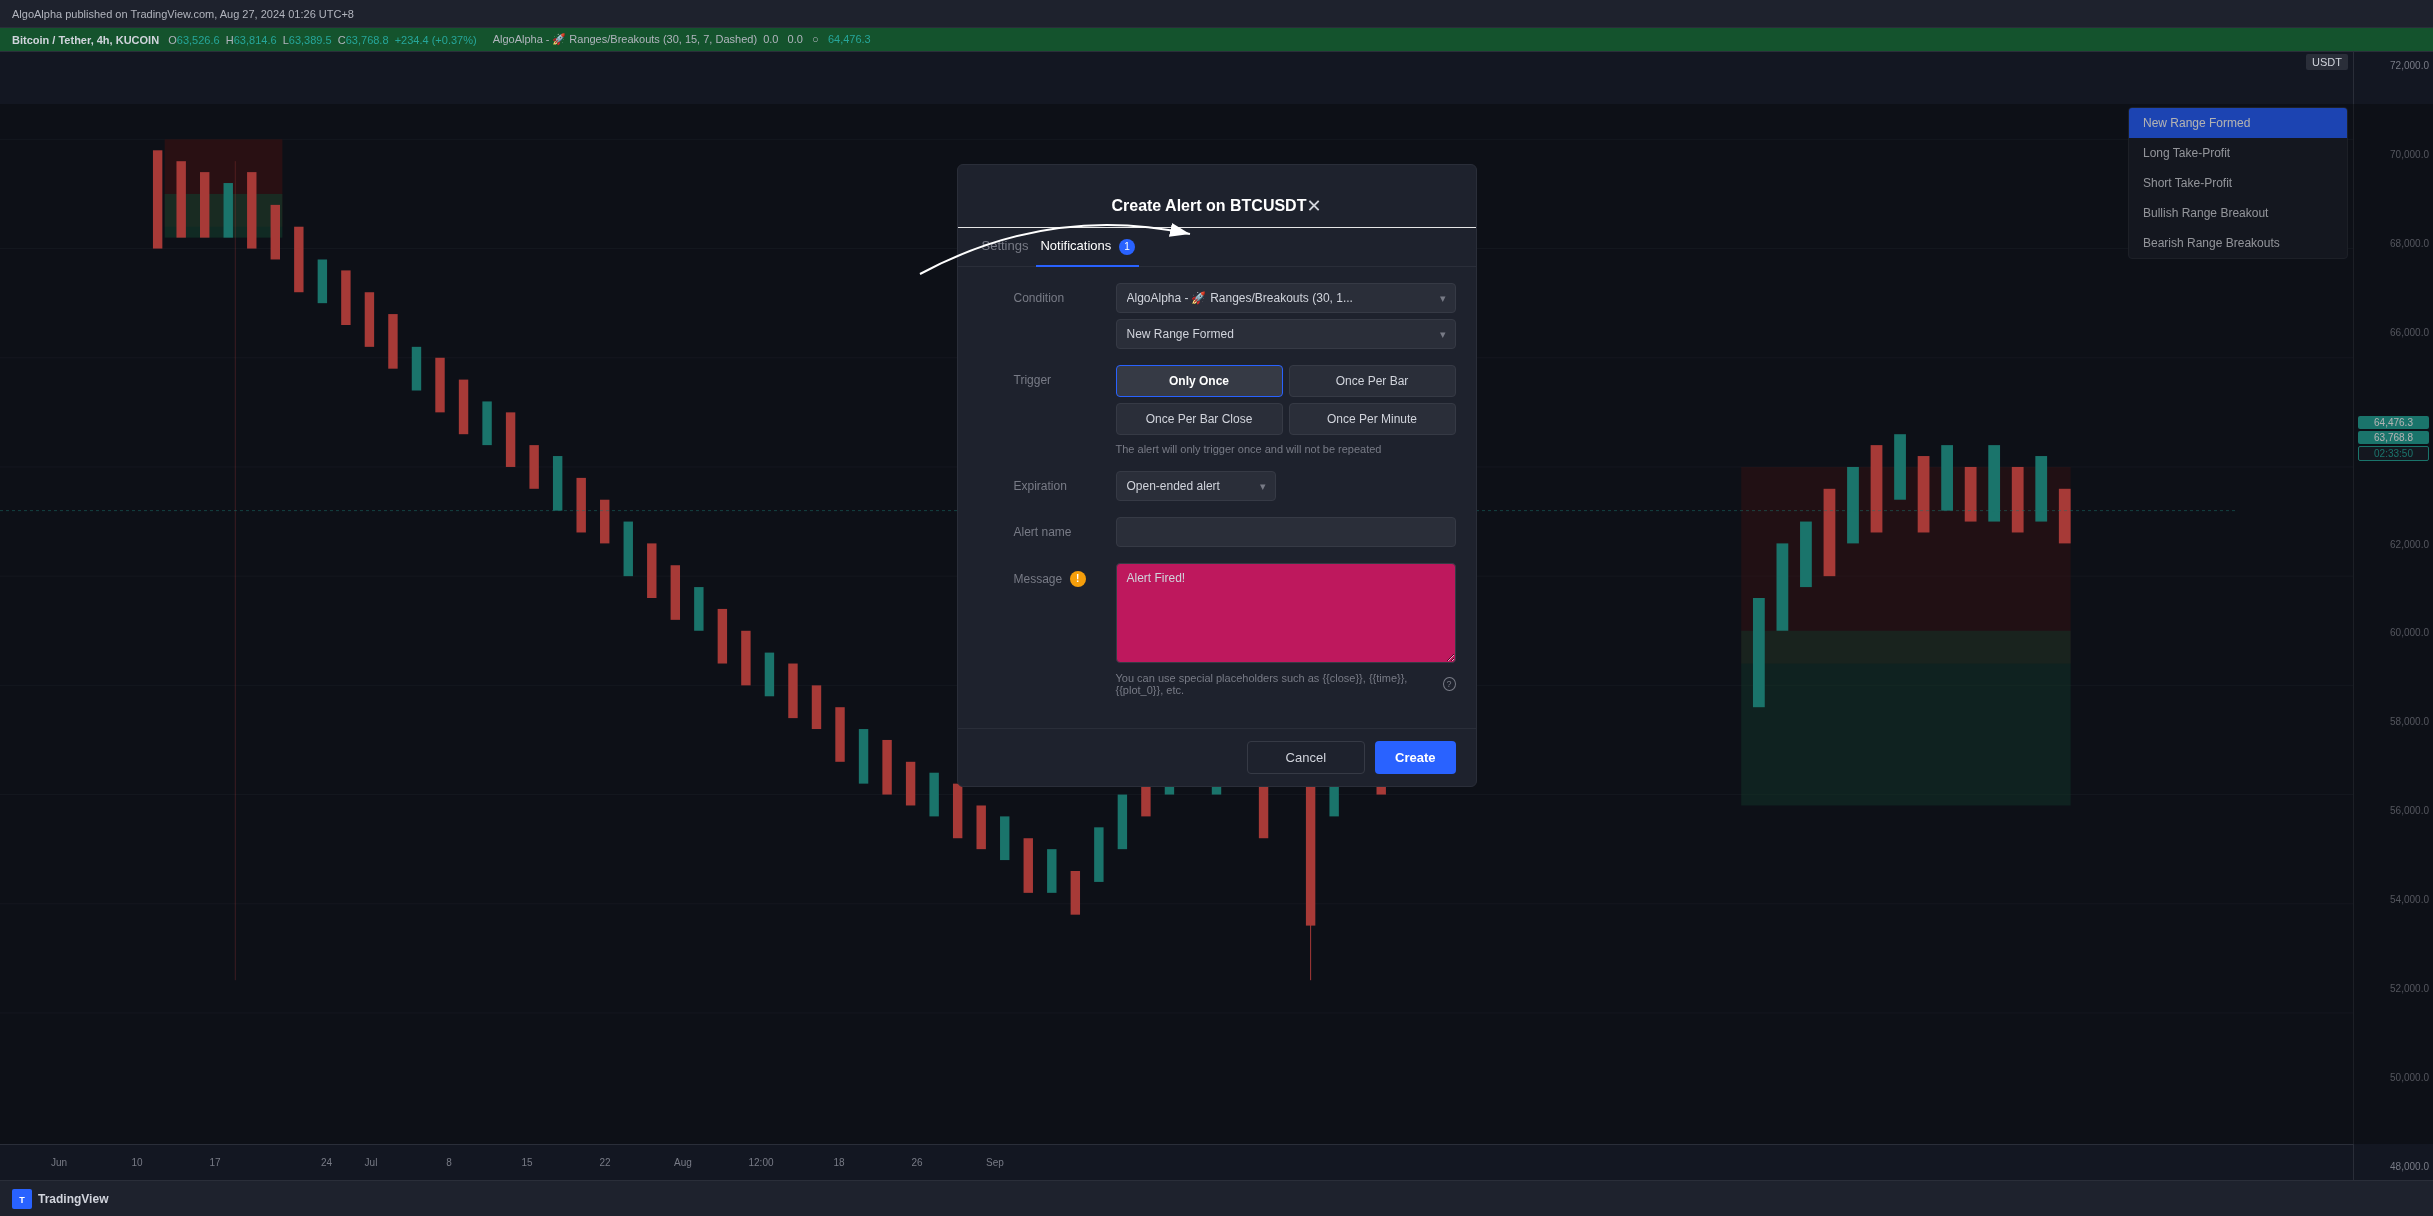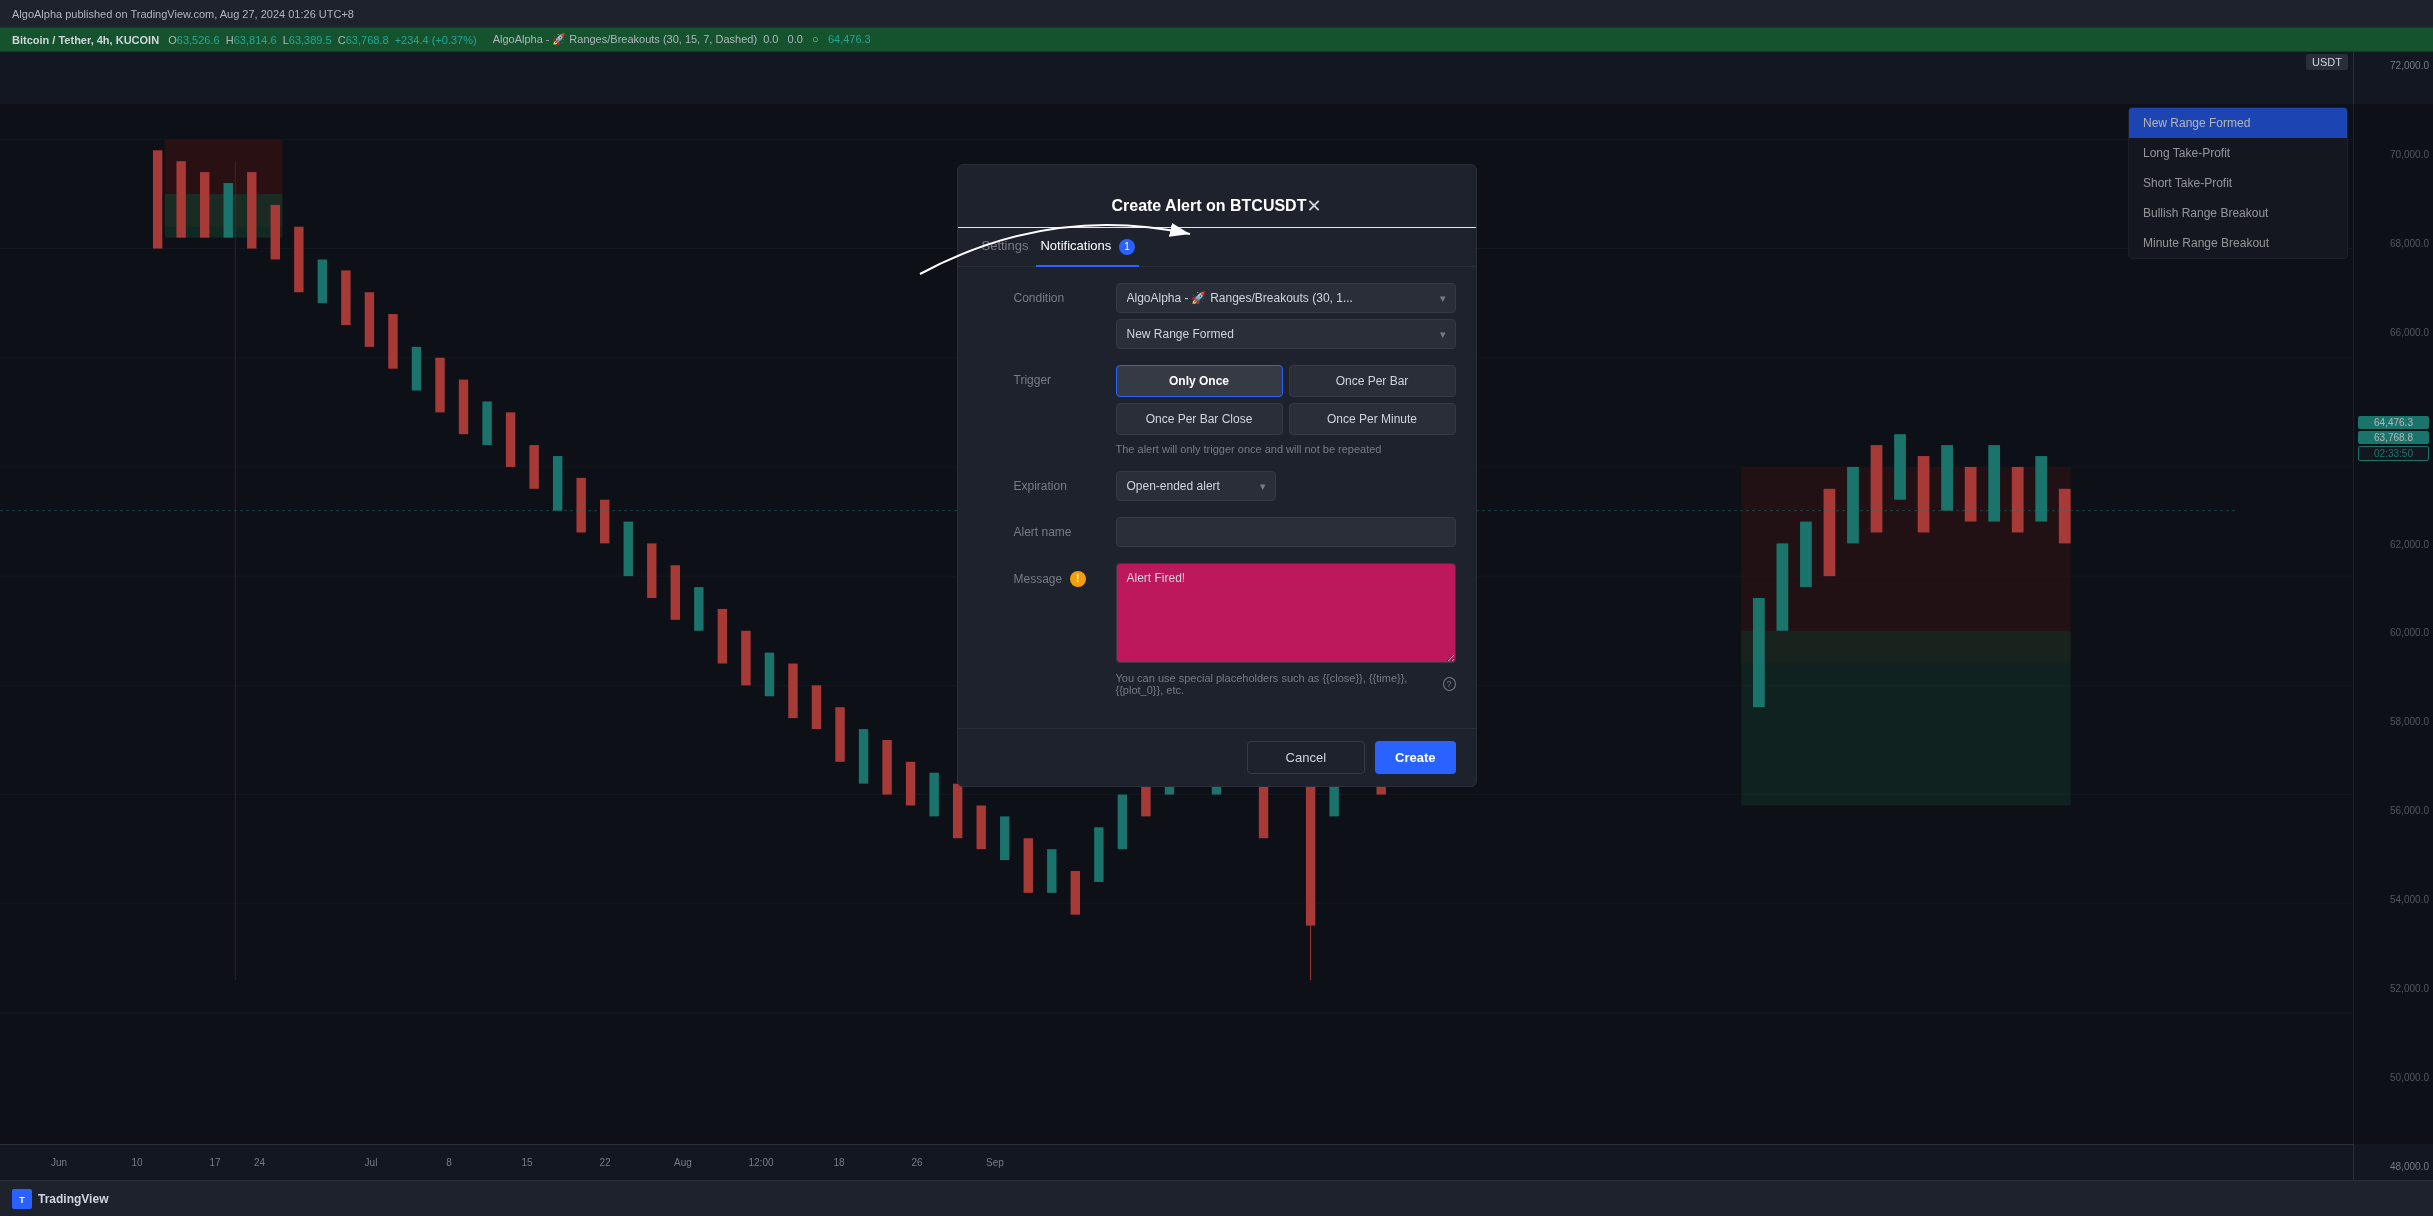--- a/index.html
+++ b/index.html
@@ -563,28 +563,28 @@
     <div class="price-label">48,000.0</div>
   </div>
 
   <div class="usdt-badge">USDT</div>
 
   <div class="dropdown-menu">
     <div class="dropdown-item active">New Range Formed</div>
     <div class="dropdown-item">Long Take-Profit</div>
     <div class="dropdown-item">Short Take-Profit</div>
     <div class="dropdown-item">Bullish Range Breakout</div>
-    <div class="dropdown-item">Minute Range Breakout</div>
+    <div class="dropdown-item">Bearish Range Breakouts</div>
   </div>
 
   <div style="position:absolute;bottom:0;left:0;right:80px;height:36px;background:#131722;border-top:1px solid #2a2e39;display:flex;align-items:center;padding:0 0 0 20px;font-size:10px;color:#787b86;gap:0;">
     <span style="width:78px;text-align:center;">Jun</span>
     <span style="width:78px;text-align:center;">10</span>
     <span style="width:78px;text-align:center;">17</span>
-    <span style="width:78px;text-align:left;">24</span>
+    <span style="width:78px;text-align:right;">24</span>
     <span style="width:78px;text-align:center;">Jul</span>
     <span style="width:78px;text-align:center;">8</span>
     <span style="width:78px;text-align:center;">15</span>
     <span style="width:78px;text-align:center;">22</span>
     <span style="width:78px;text-align:center;">Aug</span>
     <span style="width:78px;text-align:center;">12:00</span>
     <span style="width:78px;text-align:center;">18</span>
     <span style="width:78px;text-align:center;">26</span>
     <span style="width:78px;text-align:center;">Sep</span>
   </div>

